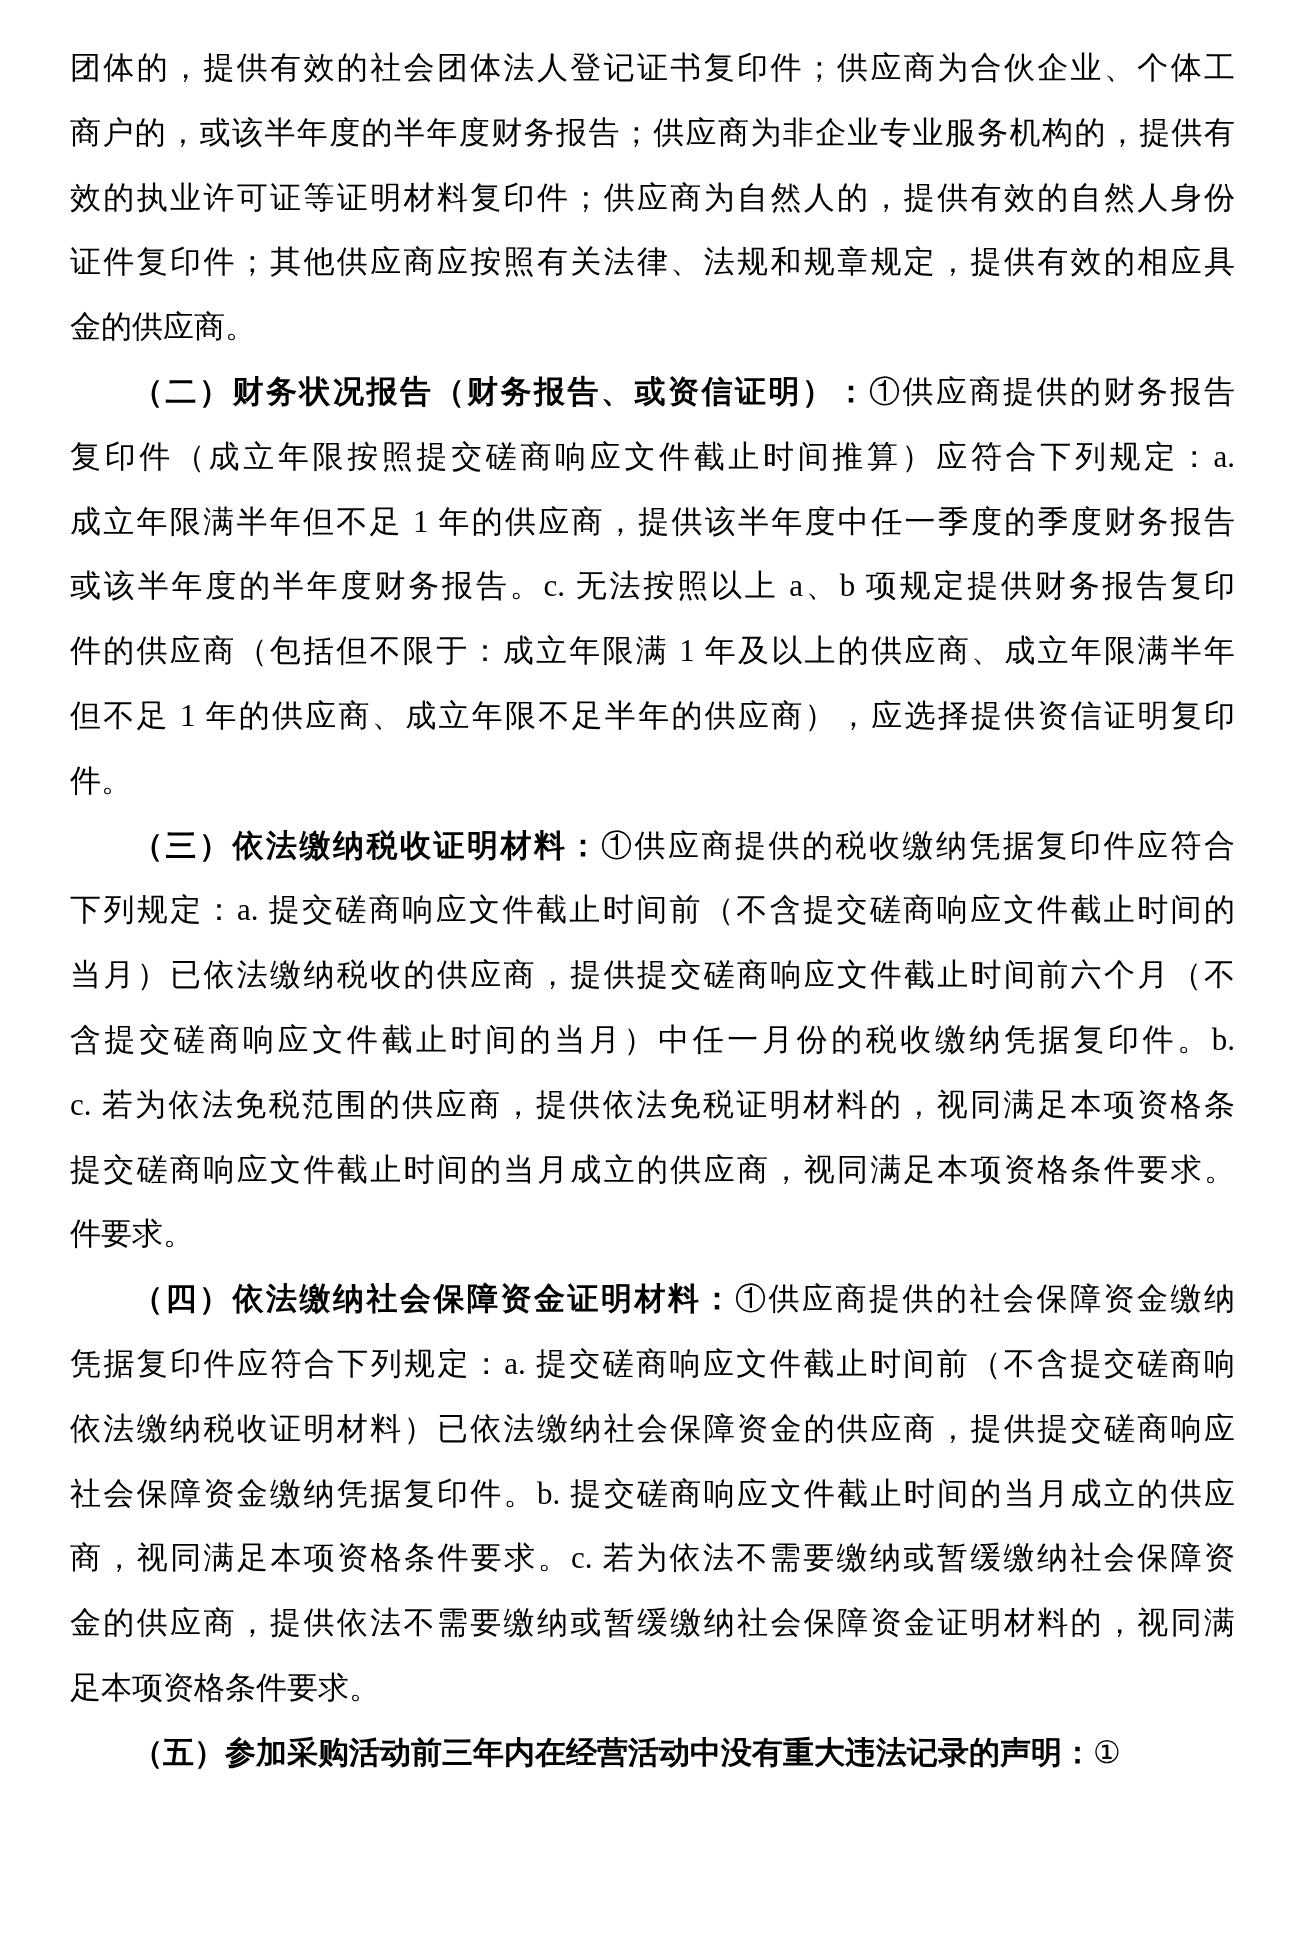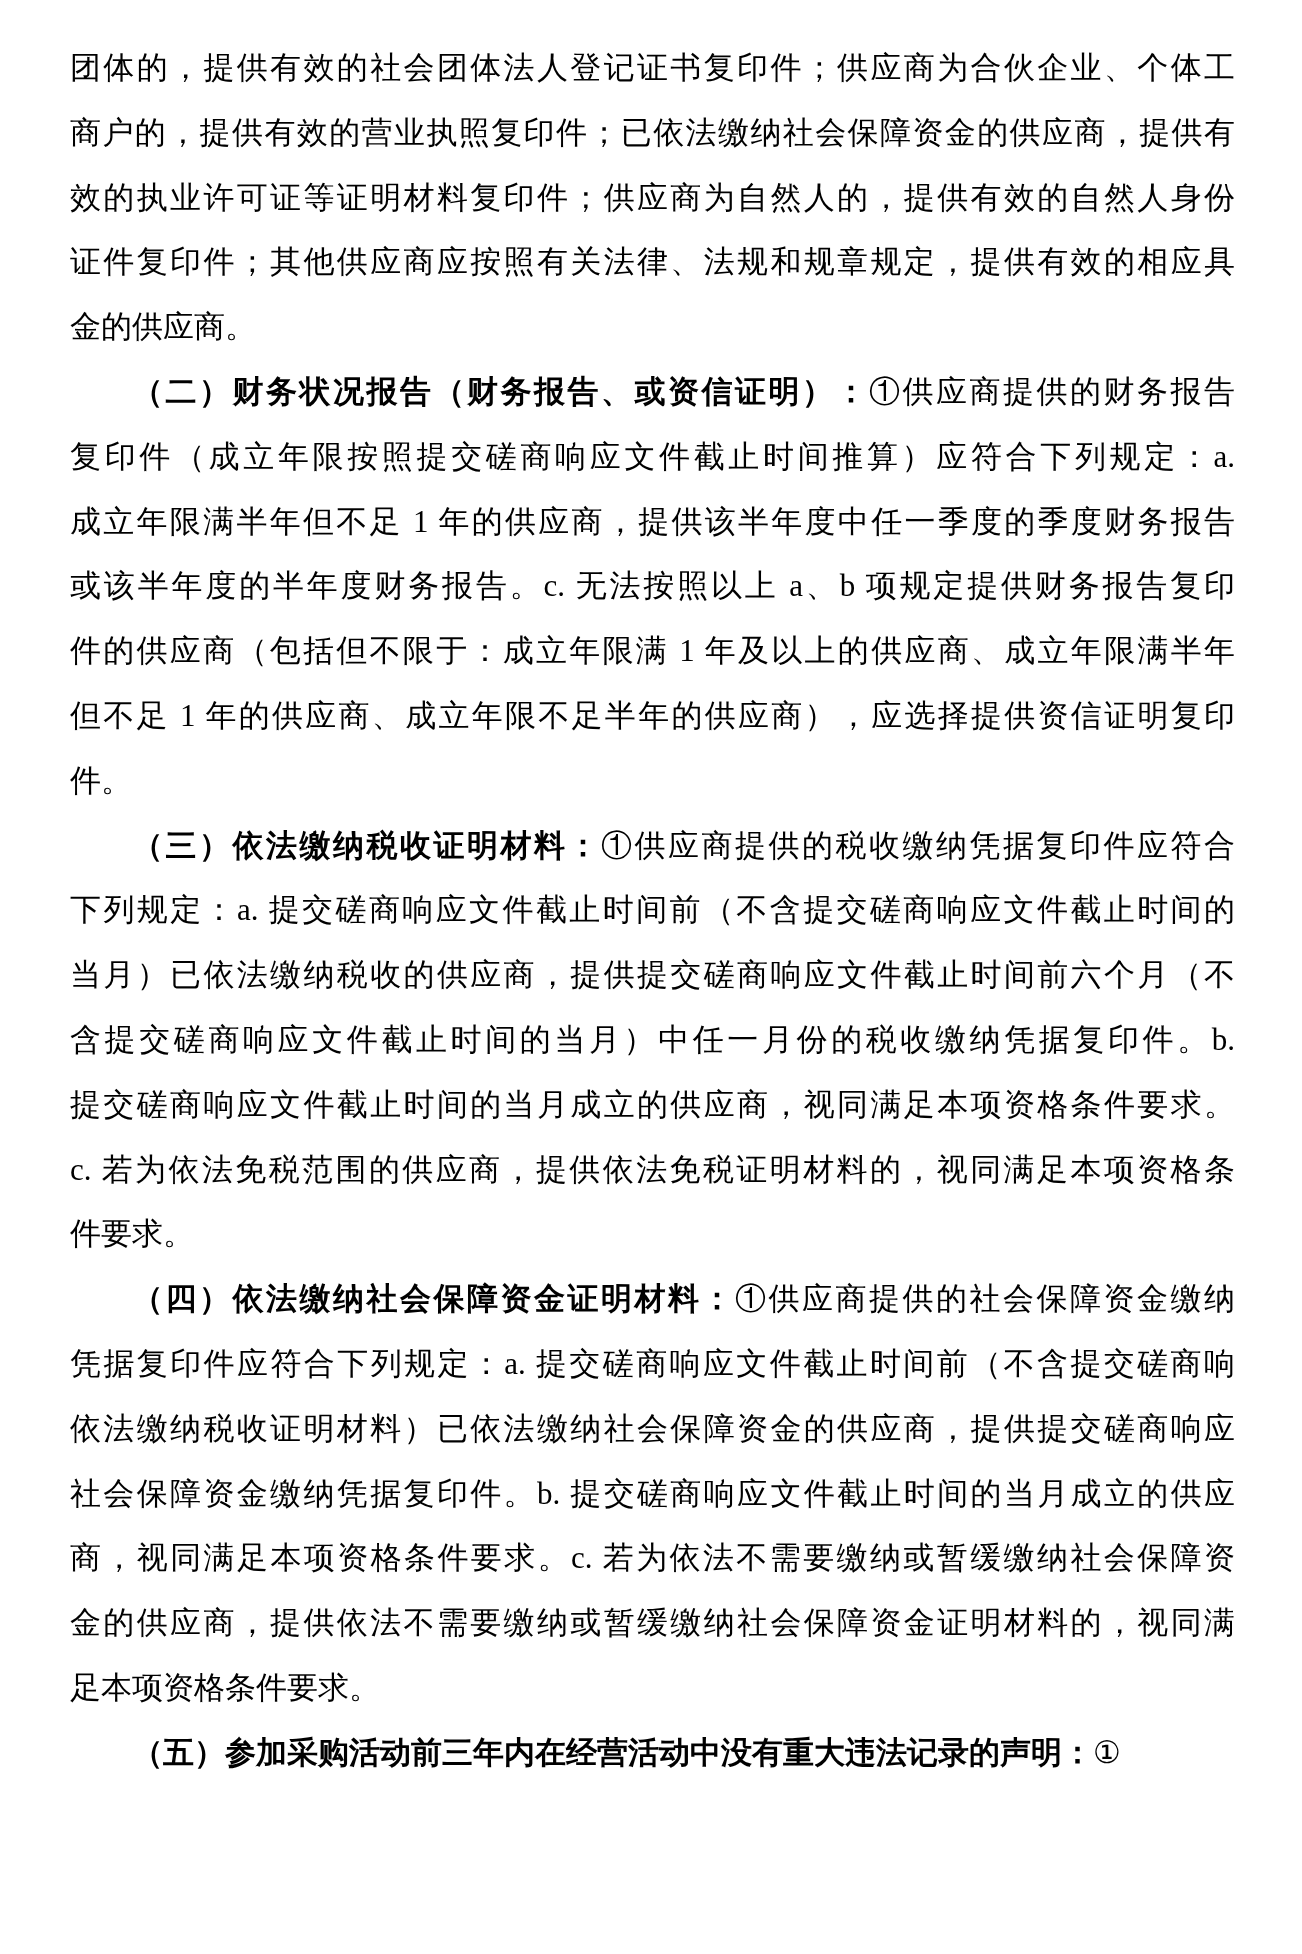--- a/index.html
+++ b/index.html
@@ -45,37 +45,37 @@
   .line b {
     font-weight: bold;
   }
 </style>
 </head>
 <body>
 
 <div class="page">
   <div class="doc">
       <div class="line">团体的，提供有效的社会团体法人登记证书复印件；供应商为合伙企业、个体工</div>
-      <div class="line">商户的，提供有效的营业执照复印件；已依法缴纳社会保障资金的供应商，提供有</div>
+      <div class="line">商户的，或该半年度的半年度财务报告；供应商为非企业专业服务机构的，提供有</div>
       <div class="line">效的执业许可证等证明材料复印件；供应商为自然人的，提供有效的自然人身份</div>
       <div class="line">证件复印件；其他供应商应按照有关法律、法规和规章规定，提供有效的相应具</div>
       <div class="line no-fill">金的供应商。</div>
       <div class="line indent"><b>（二）财务状况报告（财务报告、或资信证明）：</b>①供应商提供的财务报告</div>
       <div class="line">复印件（成立年限按照提交磋商响应文件截止时间推算）应符合下列规定：a.</div>
       <div class="line">成立年限满半年但不足 1 年的供应商，提供该半年度中任一季度的季度财务报告</div>
       <div class="line">或该半年度的半年度财务报告。c. 无法按照以上 a、b 项规定提供财务报告复印</div>
       <div class="line">件的供应商（包括但不限于：成立年限满 1 年及以上的供应商、成立年限满半年</div>
       <div class="line">但不足 1 年的供应商、成立年限不足半年的供应商），应选择提供资信证明复印</div>
       <div class="line no-fill">件。</div>
       <div class="line indent"><b>（三）依法缴纳税收证明材料：</b>①供应商提供的税收缴纳凭据复印件应符合</div>
       <div class="line">下列规定：a. 提交磋商响应文件截止时间前（不含提交磋商响应文件截止时间的</div>
       <div class="line">当月）已依法缴纳税收的供应商，提供提交磋商响应文件截止时间前六个月（不</div>
       <div class="line">含提交磋商响应文件截止时间的当月）中任一月份的税收缴纳凭据复印件。b.</div>
+      <div class="line">c. 若为依法免税范围的供应商，提供依法免税证明材料的，视同满足本项资格条</div>
       <div class="line">提交磋商响应文件截止时间的当月成立的供应商，视同满足本项资格条件要求。</div>
-      <div class="line">c. 若为依法免税范围的供应商，提供依法免税证明材料的，视同满足本项资格条</div>
       <div class="line no-fill">件要求。</div>
       <div class="line indent"><b>（四）依法缴纳社会保障资金证明材料：</b>①供应商提供的社会保障资金缴纳</div>
       <div class="line">凭据复印件应符合下列规定：a. 提交磋商响应文件截止时间前（不含提交磋商响</div>
       <div class="line">依法缴纳税收证明材料）已依法缴纳社会保障资金的供应商，提供提交磋商响应</div>
       <div class="line">社会保障资金缴纳凭据复印件。b. 提交磋商响应文件截止时间的当月成立的供应</div>
       <div class="line">商，视同满足本项资格条件要求。c. 若为依法不需要缴纳或暂缓缴纳社会保障资</div>
       <div class="line">金的供应商，提供依法不需要缴纳或暂缓缴纳社会保障资金证明材料的，视同满</div>
       <div class="line no-fill">足本项资格条件要求。</div>
       <div class="line no-fill indent"><b>（五）参加采购活动前三年内在经营活动中没有重大违法记录的声明：</b>①</div>
     </div>

